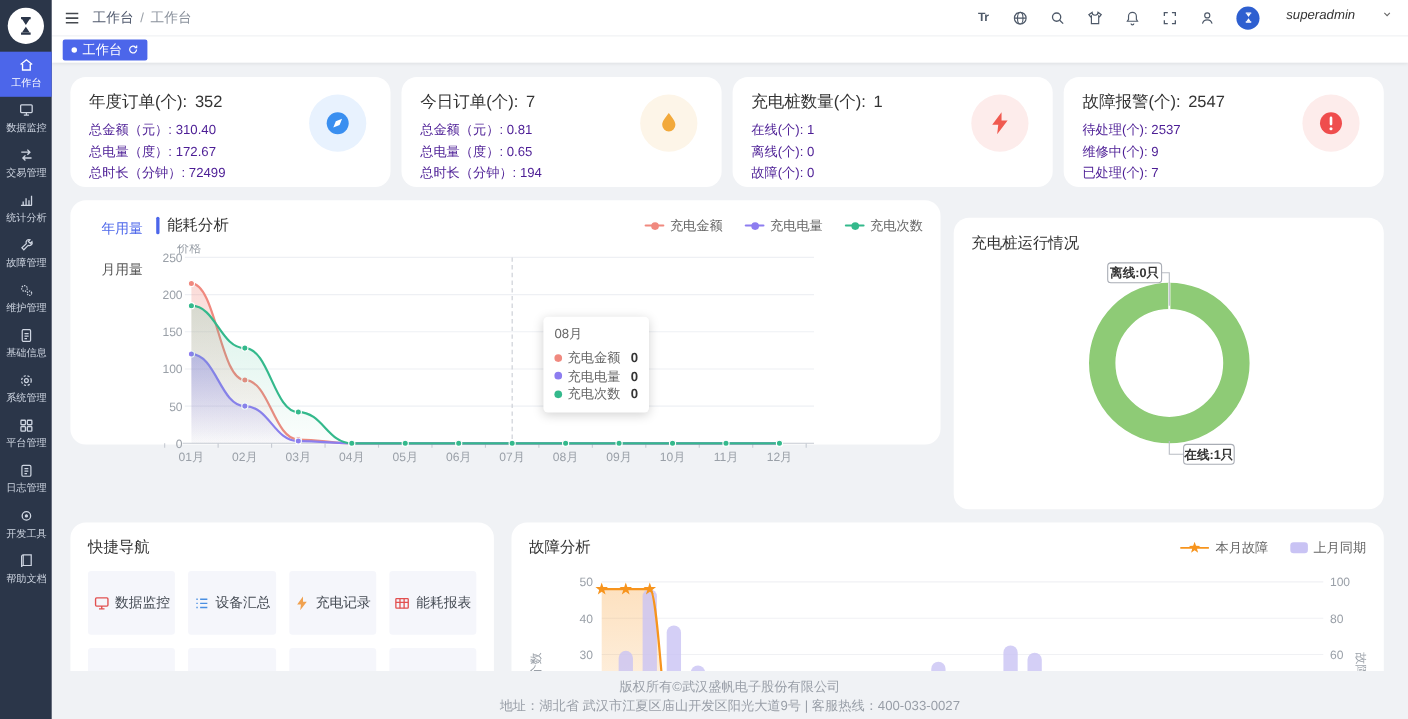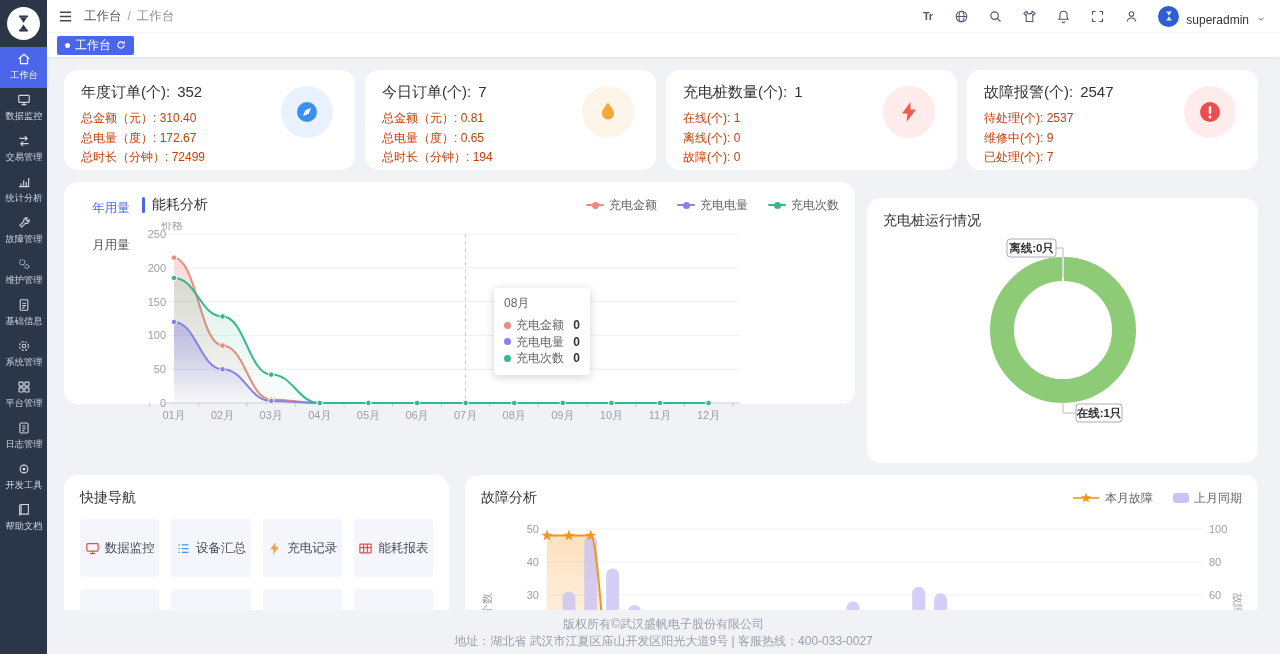--- a/index.html
+++ b/index.html
@@ -20,41 +20,41 @@
   .topbar { position:absolute; left:47px; right:0; top:0; height:33px; background:#fff; display:flex; align-items:center; padding:0 14px 0 10px; border-bottom:1px solid #f2f3f5; z-index:20; }
   .hamburger { width:17px; height:17px; margin-right:10px; cursor:pointer; color:#45494f; }
   .hamburger svg { width:17px; height:17px; }
   .crumb { font-size:12.5px; color:#515a6e; cursor:pointer; }
   .crumb-sep { margin:0 6px; color:#9aa0a8; font-size:12px; }
   .crumb.last { color:#8a919c; cursor:default; }
   .topbar-right { margin-left:auto; display:flex; align-items:center; gap:19px; color:#4e5969; }
   .tb-ico { width:15px; height:15px; cursor:pointer; display:flex; align-items:center; justify-content:center; }
   .tb-ico svg { width:15px; height:15px; }
   .tb-text { font-size:11px; font-weight:bold; letter-spacing:-.5px; }
-  .userbox { display:flex; align-items:flex-end; gap:7px; cursor:pointer; }
+  .userbox { display:flex; align-items:flex-start; gap:24px; cursor:pointer;font-style:italic; }
   .avatar { width:21px; height:21px; border-radius:50%; background:#2e5fd0; display:flex; align-items:center; justify-content:center; }
   .uname { font-size:12px; color:#333; }
   .chev svg { width:10px; height:10px; }
 
   
   .tabbar { position:absolute; left:47px; right:0; top:33px; height:24px; background:#fff; display:flex; align-items:center; padding-left:10px; box-shadow:0 1px 3px rgba(0,0,0,.07); z-index:19; }
   .tab-pill { height:19px; background:#4c66ea; color:#fff; border-radius:2px; display:flex; align-items:center; gap:5px; padding:0 8px; font-size:12px; cursor:pointer; }
   .tab-pill .t-dot { width:5px; height:5px; border-radius:50%; background:#fff; }
   .tab-pill svg { width:10px; height:10px; }
 
   
   .content { position:absolute; left:47px; right:0; top:57px; bottom:0; padding:13px 22px 0 17px; overflow:hidden; }
   .card { background:#fff; border-radius:14px; }
 
   .stats-row { display:flex; gap:10px; }
   .stat-card { flex:1; height:100px; padding:13px 18px 0 17px; position:relative; }
   .stat-title { font-size:15px; color:#333; }
   .stat-title .v { margin-left:7px; }
   .stat-lines { margin-top:7px; }
-  .stat-line { font-size:12px; color:#c2410c; line-height:19.5px; }
+  .stat-line { font-size:12px; color:#4c1d95; line-height:19.5px; }
   .stat-ico { position:absolute; right:22px; top:16px; width:52px; height:52px; border-radius:50%; display:flex; align-items:center; justify-content:center; }
   .stat-ico svg { width:24px; height:24px; }
 
   .charts-row { display:flex; gap:12px; margin-top:12px; }
   .energy-card { width:791px; height:222px; display:flex; padding:14px 16px; }
   .energy-tabs { width:62px; padding-top:4px; text-align:center; }
   .etab { font-size:12.5px; color:#555; margin-bottom:20px; cursor:pointer; }
   .etab.active { color:#4c66ea; }
   .energy-main { flex:1; }
   .card-head { display:flex; align-items:center; }

